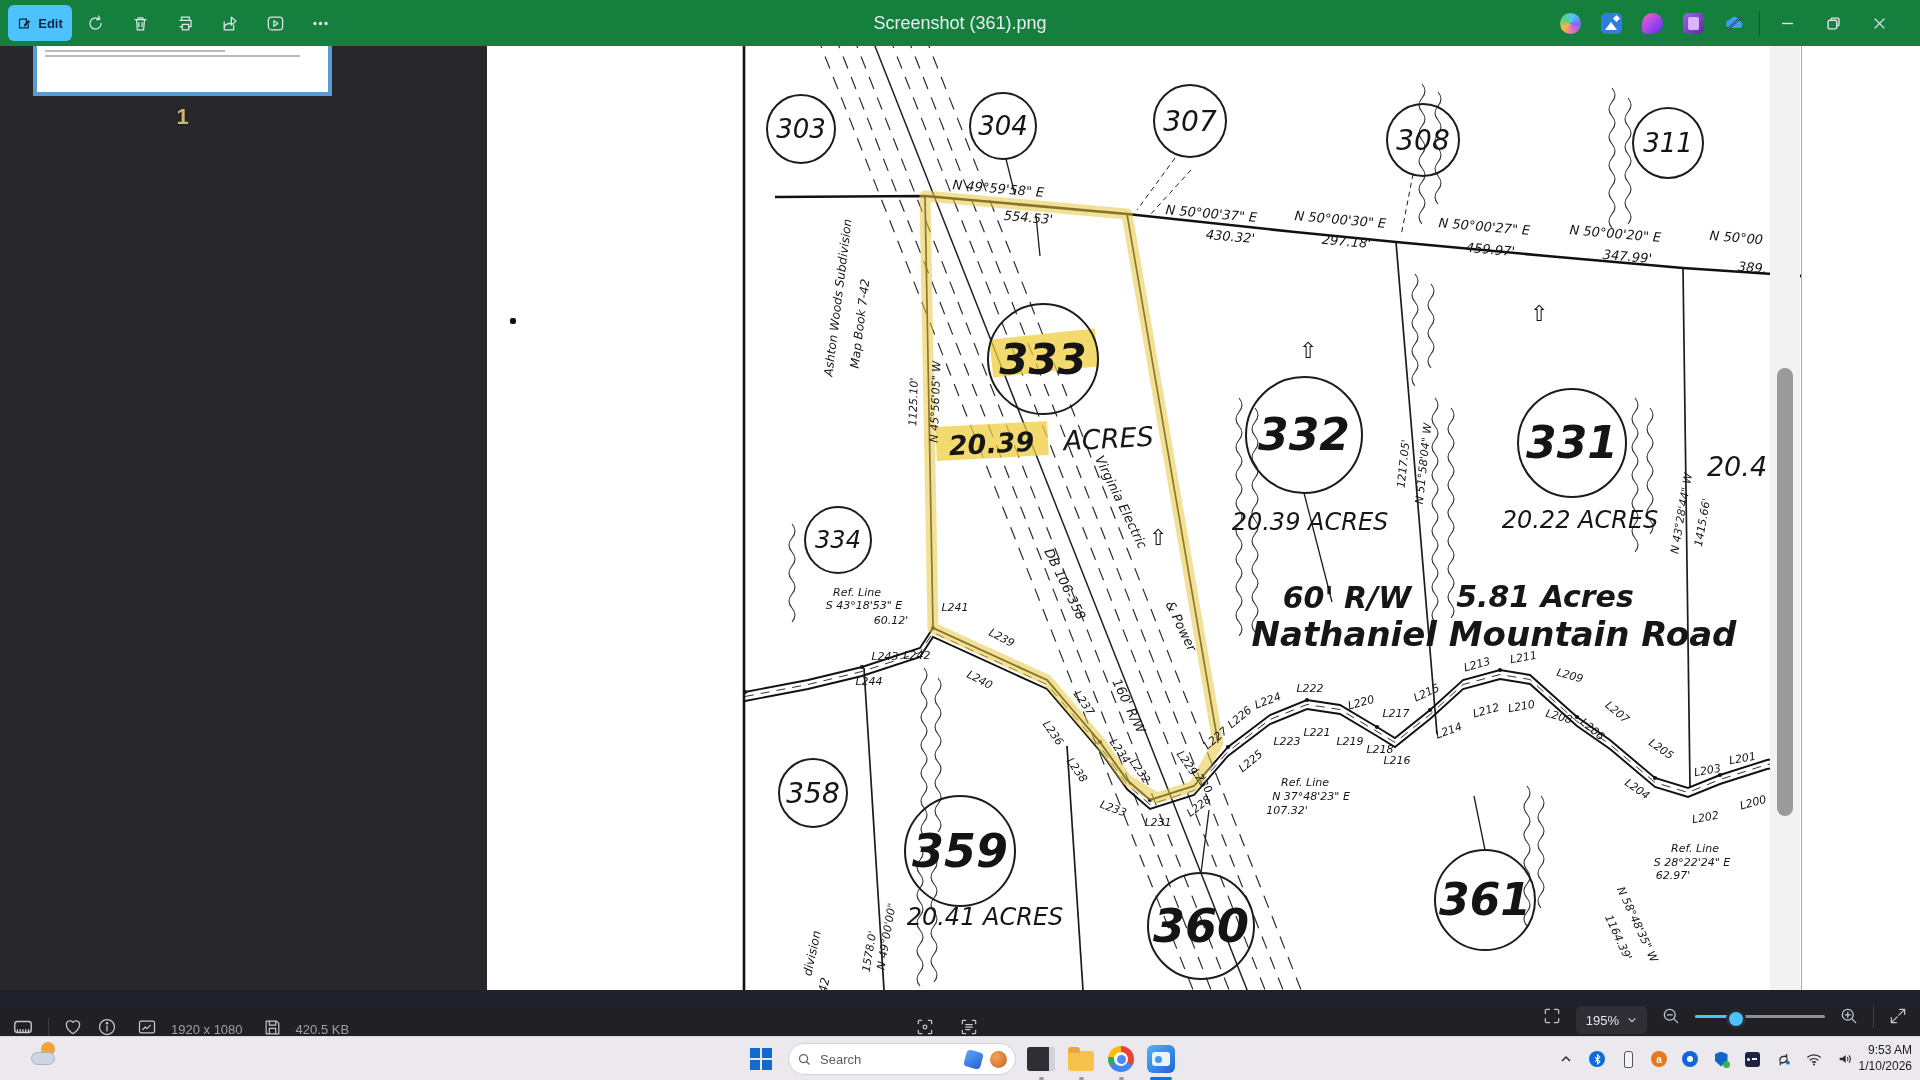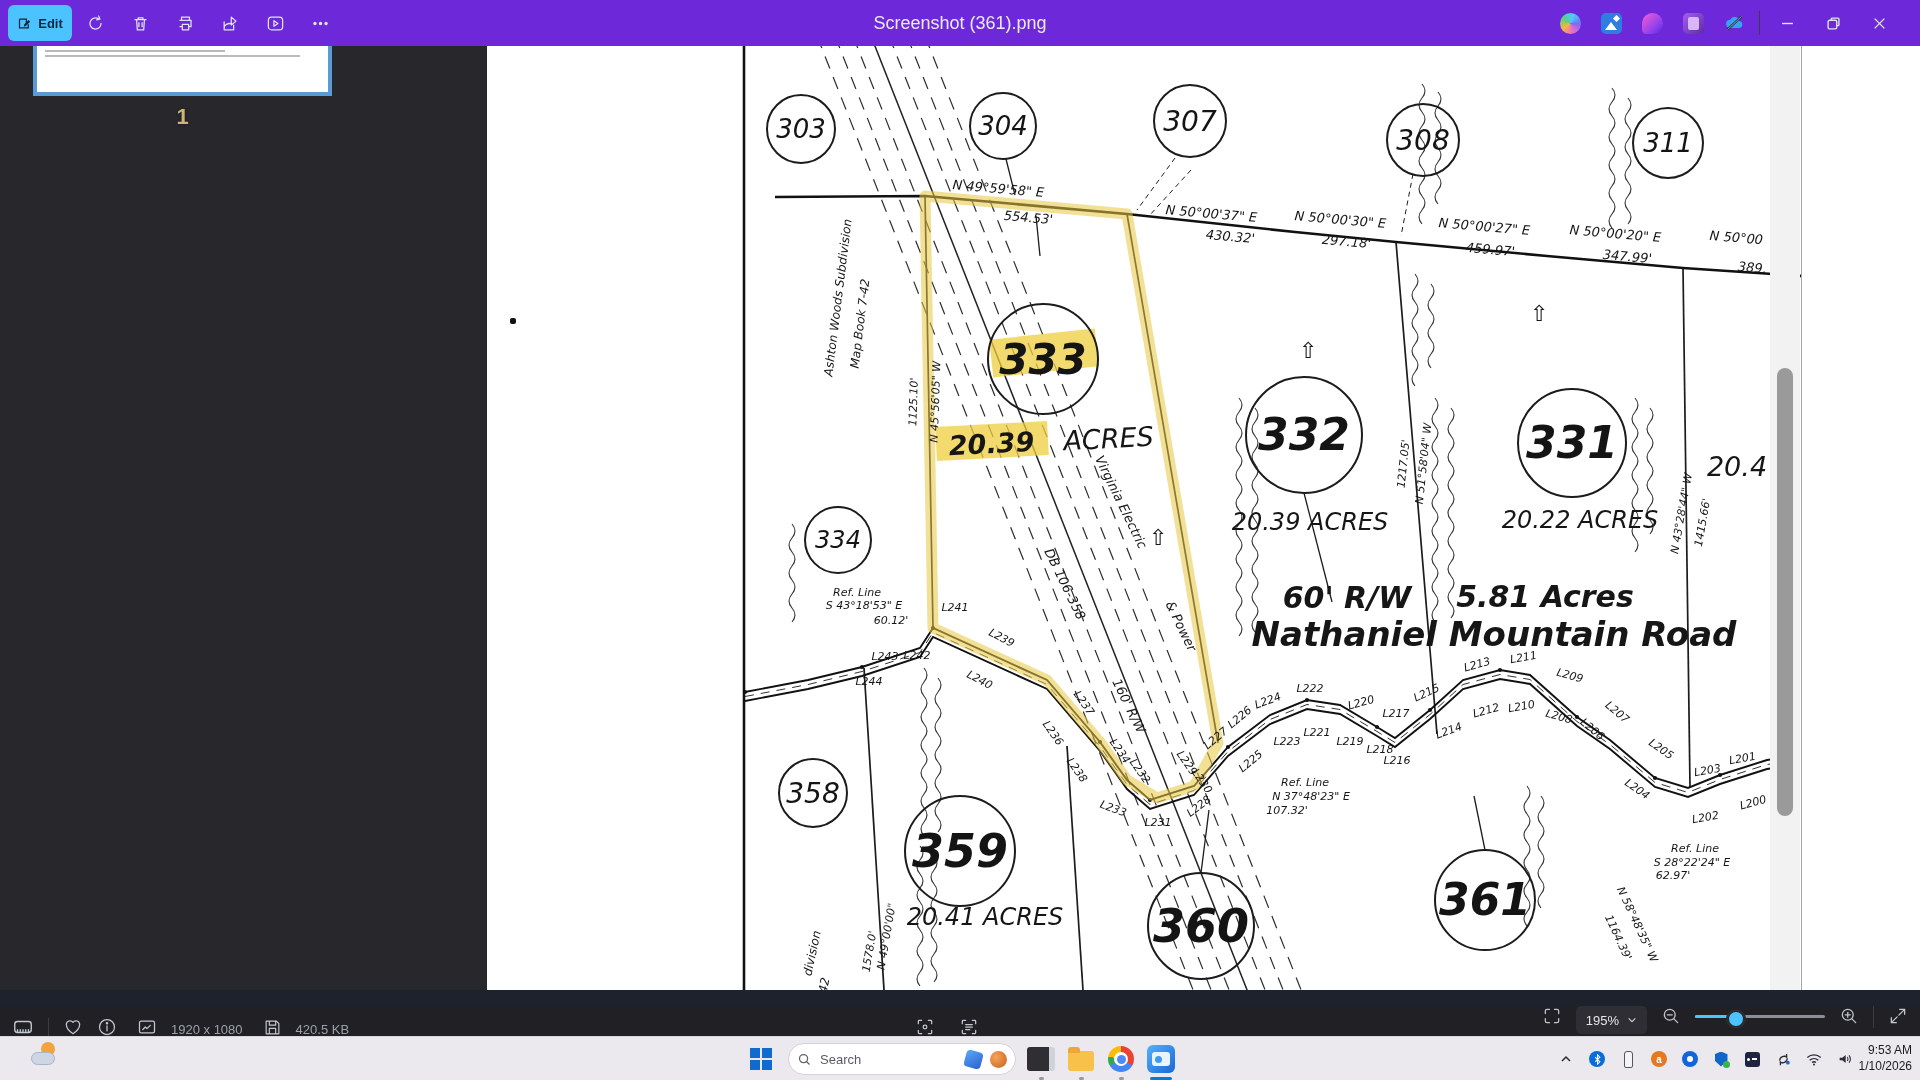--- a/index.html
+++ b/index.html
@@ -1,18 +1,18 @@
 <!DOCTYPE html>
 <html><head>
 <meta charset="utf-8">
 <style>
   html,body{margin:0;padding:0;width:1920px;height:1080px;overflow:hidden;background:#1e222d;
     font-family:"Liberation Sans","DejaVu Sans",sans-serif;-webkit-font-smoothing:antialiased;}
   
-  #titlebar{position:absolute;left:0;top:0;width:1920px;height:46px;background:#6d28d9;z-index:50;}
+  #titlebar{position:absolute;left:0;top:0;width:1920px;height:46px;background:#15803d;z-index:50;}
   #edit-btn{position:absolute;left:8px;top:5px;height:36px;width:64px;border-radius:6px;background:#4cc2ff;
     color:#0d2740;font-size:13px;font-weight:bold;display:flex;align-items:center;justify-content:center;gap:6px;cursor:pointer;}
   .tb-icons{position:absolute;left:76px;top:4px;display:flex;gap:7px;}
   .tb-btn{width:38px;height:38px;border-radius:5px;display:flex;align-items:center;justify-content:center;}
   .tb-btn svg{stroke:#dfe3ea;fill:none;stroke-width:1.6;stroke-linecap:round;stroke-linejoin:round;}
   #win-title{position:absolute;left:0;top:0;width:1920px;height:46px;display:flex;align-items:center;justify-content:center;
     color:#e9ebf2;font-size:18px;pointer-events:none;}
   .tbr{position:absolute;top:0;height:46px;display:flex;align-items:center;}
   .appico{width:21px;height:21px;border-radius:5px;margin:0 10px;}
   .winctl{width:46px;height:46px;display:flex;align-items:center;justify-content:center;}

